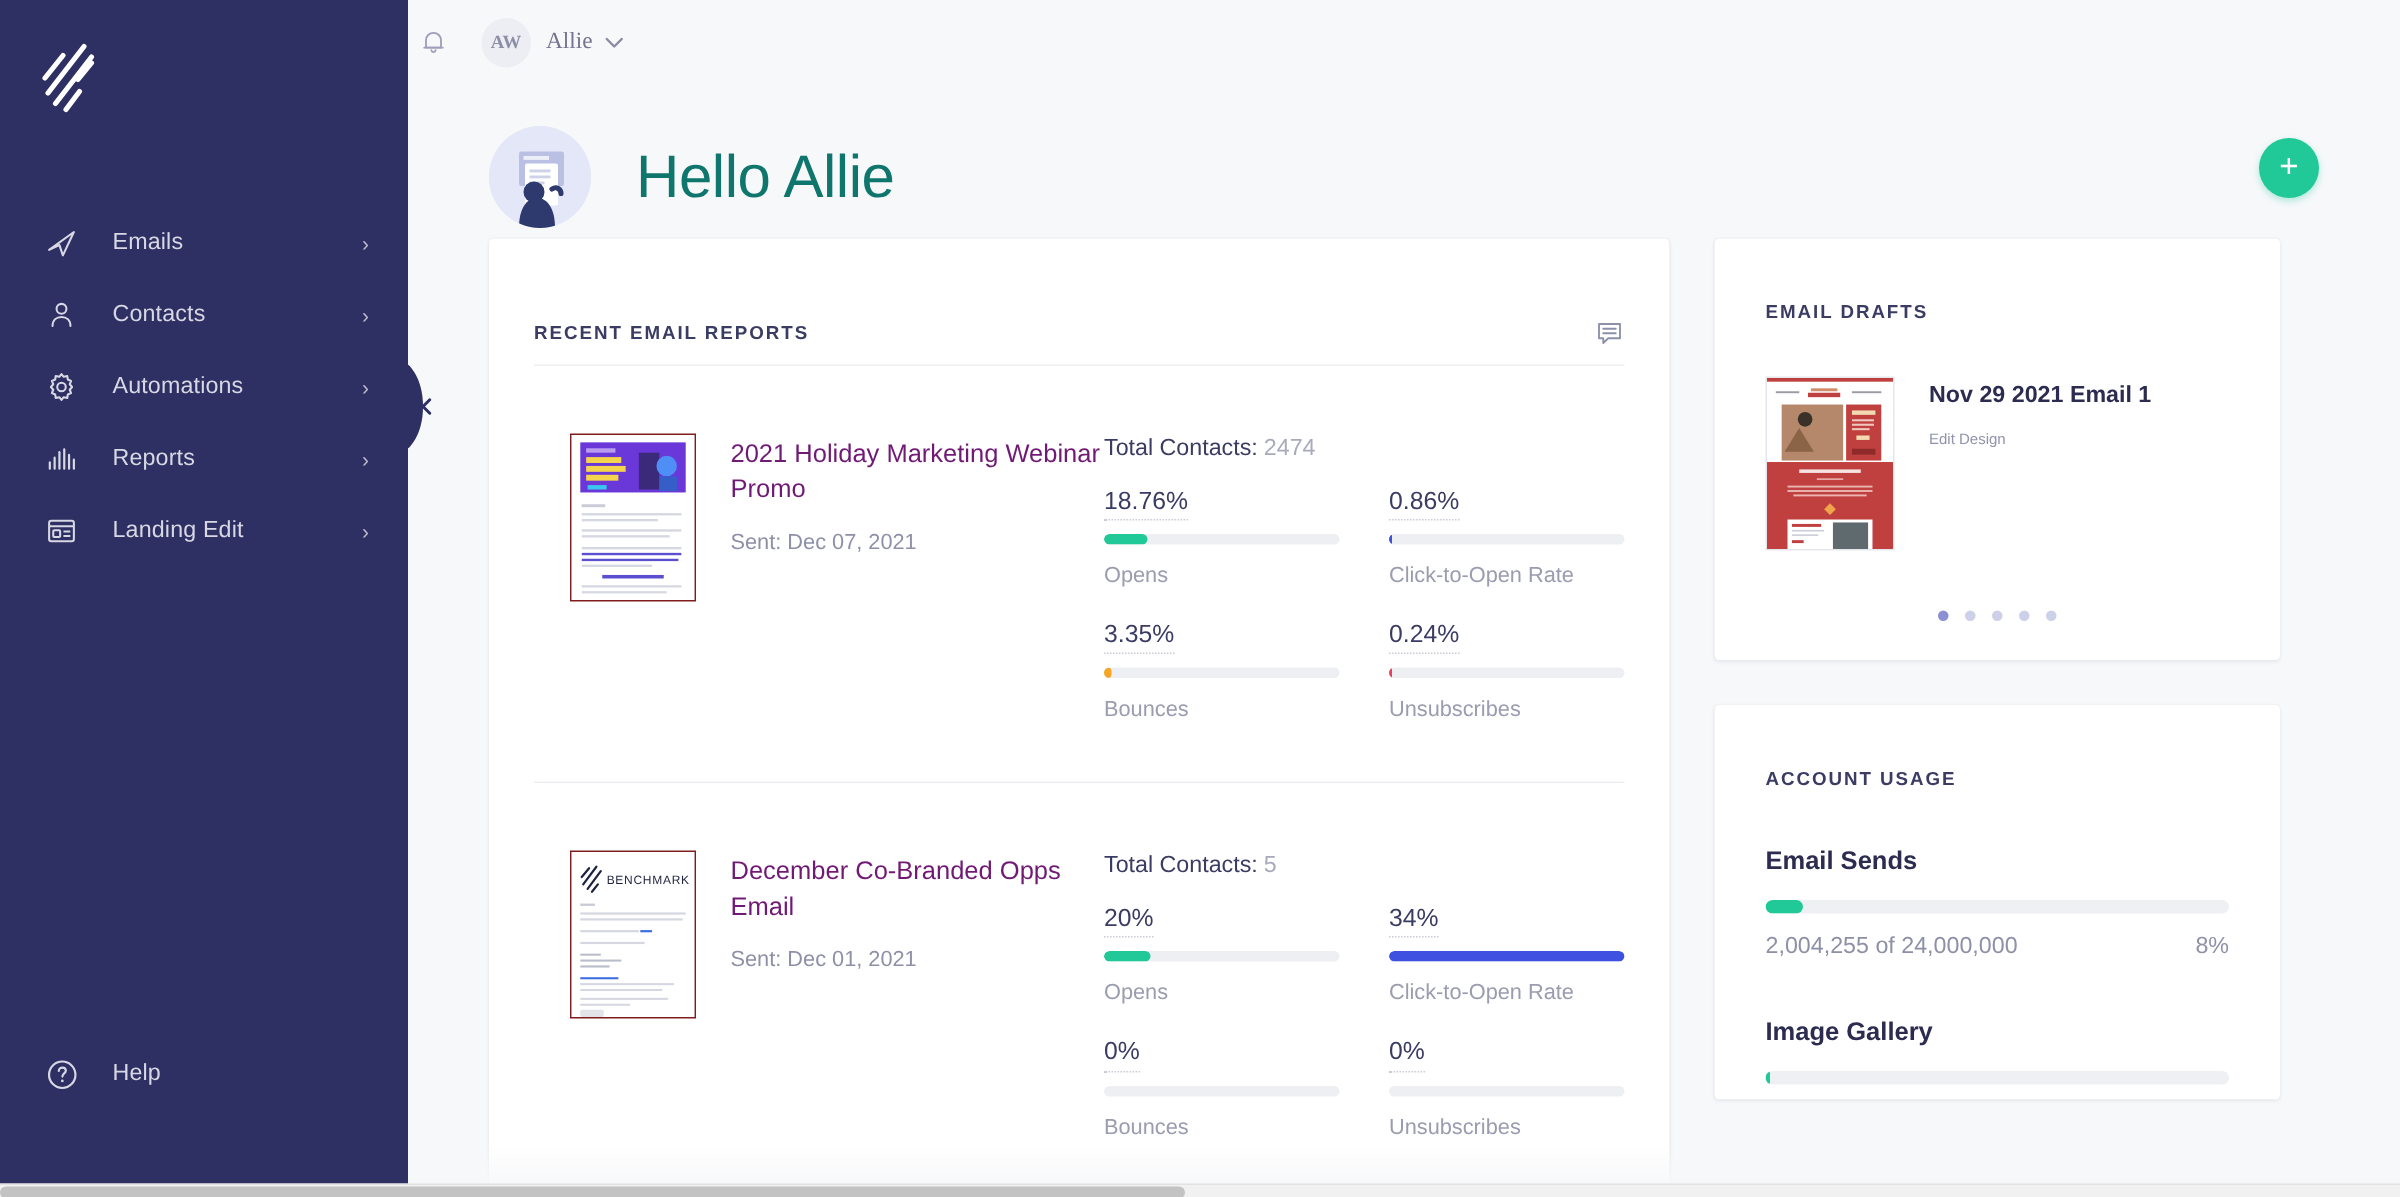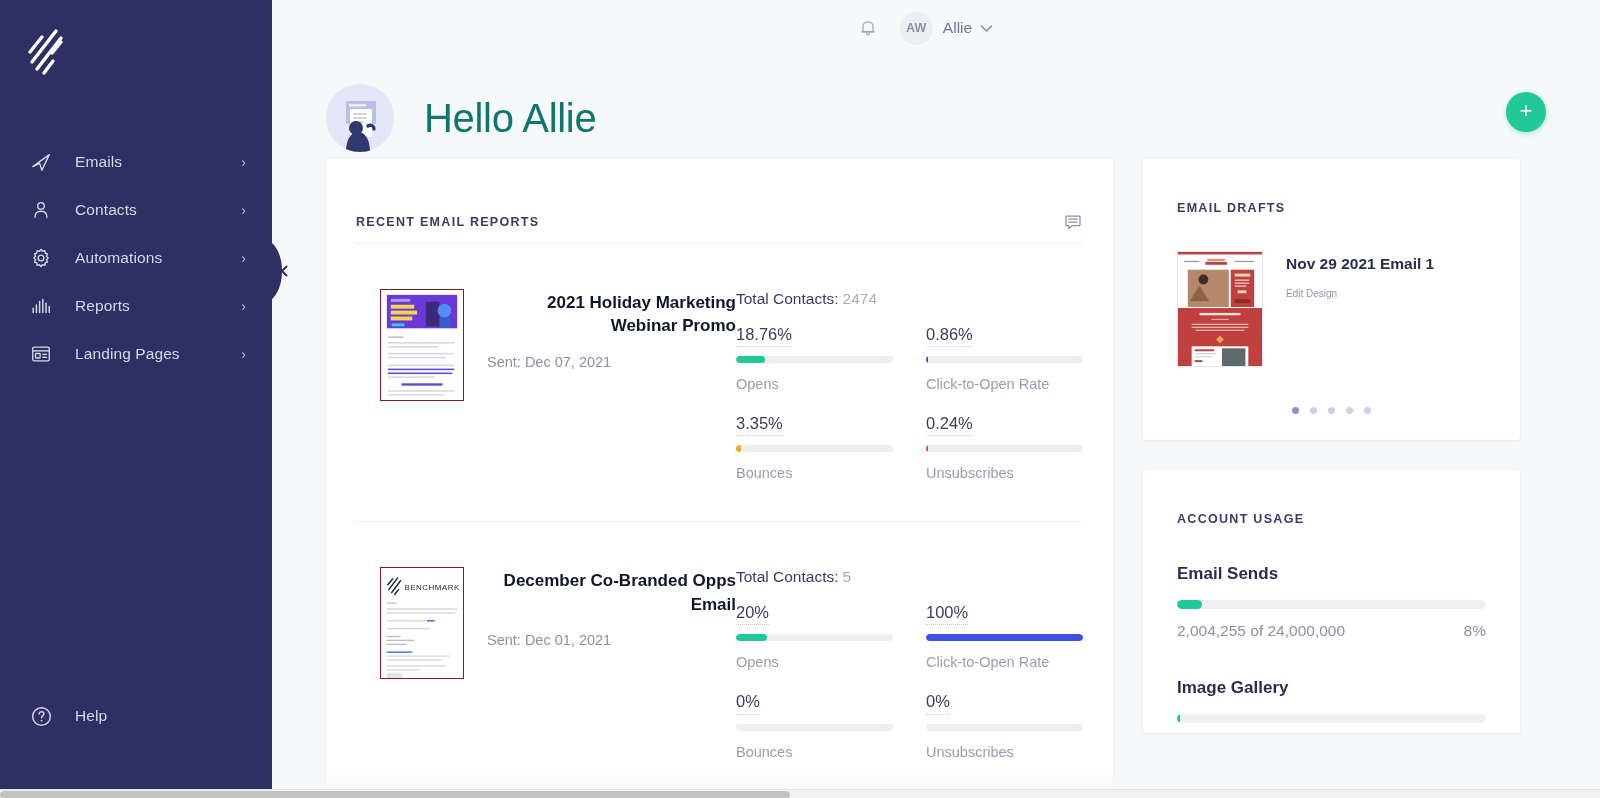--- a/index.html
+++ b/index.html
@@ -74,23 +74,24 @@
   .main {
     flex: 1 1 auto;
     height: 798px;
     background: #f7f8fa;
     position: relative;
     overflow: hidden;
   }
 
   .topbar {
     height: 56px;
-    display: flex; align-items: center; justify-content: center;
+    display: flex; align-items: center; justify-content: flex-start;
     padding-right: 24px;
     gap: 0px;
+    font-family: Liberation Serif, serif;
   }
   .bell-btn {
     width: 34px; height: 34px;
     display: flex; align-items: center; justify-content: center;
     cursor: pointer; margin-right: 12px;
   }
   .user-chip {
     display: flex; align-items: center; gap: 10px;
     cursor: pointer;
     padding: 3px 4px 3px 3px;
@@ -183,24 +184,23 @@
     cursor: pointer;
     position: relative;
   }
   .thumb-inner { width: 100%; height: 100%; display:block; }
   .report-name {
     flex: 0 0 249px;
     margin-left: 23px;
     padding-top: 2px;
   }
   .report-title {
-    font-size: 17px; color: #0f172a; font-weight: bold;
+    font-size: 17px; color: #701a75; font-weight: normal;
     line-height: 1.38;
     cursor: pointer;
-    text-align: right;
   }
   .report-sent {
     margin-top: 16px;
     font-size: 14.5px; color: #8e90a8;
   }
   .stats { flex: 1 1 auto; padding-top: 1px; }
   .total-contacts {
     font-size: 15.5px; color: #3b3c63; margin-bottom: 17px;
   }
   .total-contacts .tc-val { color: #a9abbd; margin-left: 4px; }
@@ -353,21 +353,21 @@
       <div class="nav-item">
         <span class="nav-icon">
           <svg width="22" height="22" viewBox="0 0 24 24" fill="none" stroke="#d7d8e4" stroke-width="1.5" stroke-linejoin="round">
             <rect x="3" y="4.5" width="18" height="15" rx="1.6"></rect>
             <line x1="3" y1="8.6" x2="21" y2="8.6"></line>
             <rect x="6" y="11.4" width="5" height="5" rx=".8"></rect>
             <line x1="13.4" y1="12.4" x2="18.4" y2="12.4"></line>
             <line x1="13.4" y1="15.6" x2="18.4" y2="15.6"></line>
           </svg>
         </span>
-        <span class="nav-label">Landing Pages</span>
+        <span class="nav-label">Landing Edit</span>
         <span class="nav-chev">›</span>
       </div>
     </nav>
 
     <div class="help-item">
       <span class="nav-icon">
         <svg width="23" height="23" viewBox="0 0 24 24" fill="none" stroke="#d7d8e4" stroke-width="1.5">
           <circle cx="12" cy="12" r="9.2"></circle>
           <path d="M9.6 9.4 C9.6 7.9 10.7 7 12.1 7 C13.5 7 14.5 7.9 14.5 9.2 C14.5 11 12.1 11.2 12.1 13.3" stroke-linecap="round"></path>
           <circle cx="12.05" cy="16.3" r=".95" fill="#d7d8e4" stroke="none"></circle>
@@ -550,21 +550,21 @@
               </div>
               <div class="stat-grid">
                 <div>
                   <span class="stat-pct">20%</span>
                   <div class="bar-track">
                       <div class="bar-fill" style="background: rgb(32, 201, 151); width: 20%;"></div>
                     </div>
                   <div class="stat-label">Opens</div>
                 </div>
                 <div>
-                  <span class="stat-pct">100%</span>
+                  <span class="stat-pct">34%</span>
                   <div class="bar-track">
                       <div class="bar-fill" style="background: rgb(63, 81, 224); width: 100%;"></div>
                     </div>
                   <div class="stat-label">Click-to-Open Rate</div>
                 </div>
                 <div>
                   <span class="stat-pct">0%</span>
                   <div class="bar-track">
                       <div class="bar-fill" style="background: rgb(245, 166, 35); width: 0%;"></div>
                     </div>

